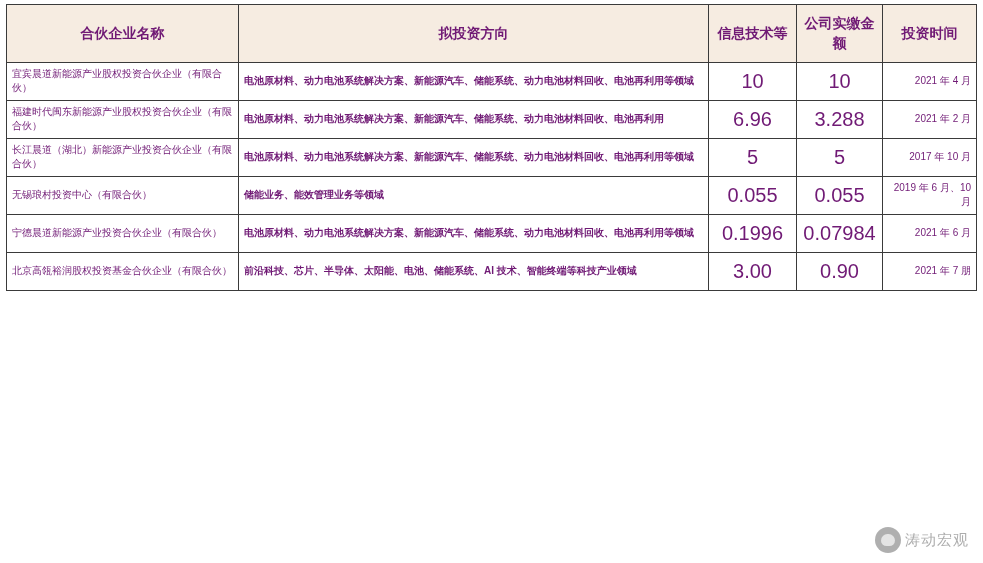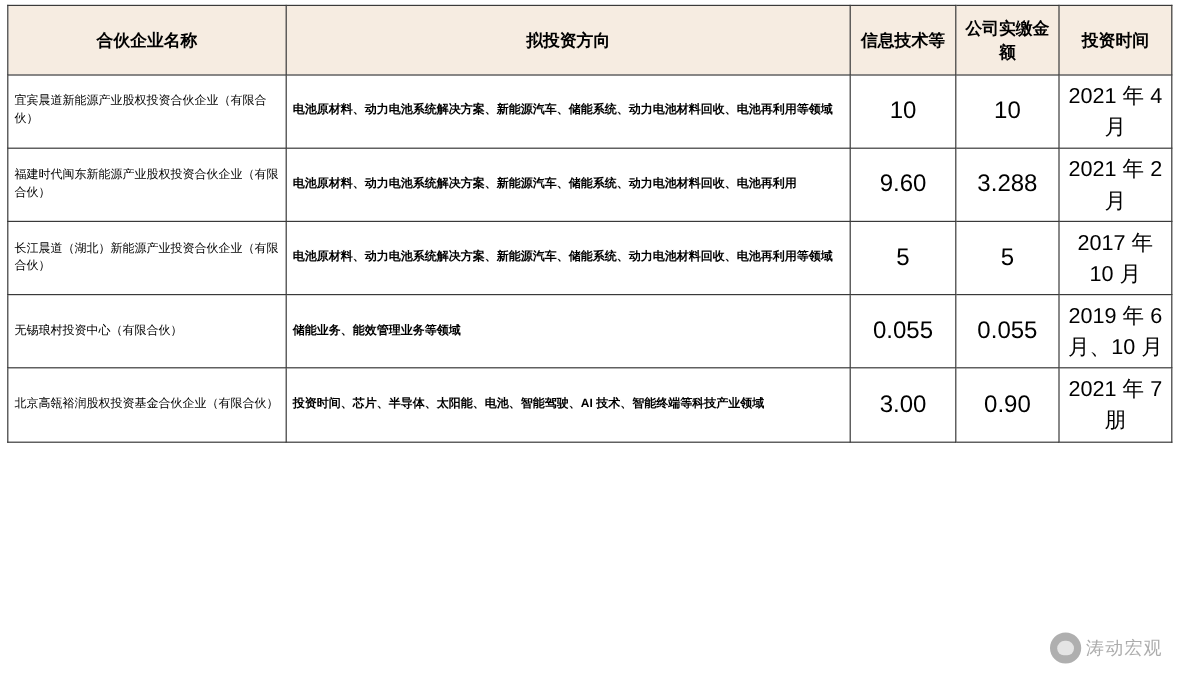--- a/index.html
+++ b/index.html
@@ -18,21 +18,21 @@
     position: absolute;
     left: 6px;
     top: 4px;
     width: 970px;
   }
   table.invest-table {
     border-collapse: collapse;
     table-layout: fixed;
     width: 970px;
     font-size: 13.5px;
-    color: #000000;
+    color: #701a75;
   }
   table.invest-table th,
   table.invest-table td {
     border: 1px solid #3a3a3a;
     vertical-align: middle;
     padding: 4px 5px;
     line-height: 1.45;
   }
   table.invest-table thead th {
     background: #f6ece1;
@@ -56,22 +56,22 @@
     text-align: left;
     font-size: 10px;
     padding-left: 6px;
     font-weight: bold;
   }
   td.num-cell {
     text-align: center;
     font-size: 20px;
   }
   td.time-cell {
-    text-align: center;
-    font-size: 18px;
+    text-align: right;
+    font-size: 10px;
     padding-left: 6px;
   }
   .watermark {
     position: absolute;
     right: 14px;
     bottom: 10px;
     display: flex;
     align-items: center;
     gap: 4px;
     opacity: 0.55;
@@ -127,41 +127,48 @@
       <tr>
         <td class="name-cell">宜宾晨道新能源产业股权投资合伙企业（有限合伙）</td>
         <td class="dir-cell">电池原材料、动力电池系统解决方案、新能源汽车、储能系统、动力电池材料回收、电池再利用等领域</td>
         <td class="num-cell">10</td>
         <td class="num-cell">10</td>
         <td class="time-cell">2021 年 4 月</td>
       </tr>
       <tr>
         <td class="name-cell">福建时代闽东新能源产业股权投资合伙企业（有限合伙）</td>
         <td class="dir-cell">电池原材料、动力电池系统解决方案、新能源汽车、储能系统、动力电池材料回收、电池再利用</td>
-        <td class="num-cell">9.60</td>
+        <td class="num-cell">6.96</td>
         <td class="num-cell">3.288</td>
         <td class="time-cell">2021 年 2 月</td>
       </tr>
       <tr>
         <td class="name-cell">长江晨道（湖北）新能源产业投资合伙企业（有限合伙）</td>
         <td class="dir-cell">电池原材料、动力电池系统解决方案、新能源汽车、储能系统、动力电池材料回收、电池再利用等领域</td>
         <td class="num-cell">5</td>
         <td class="num-cell">5</td>
         <td class="time-cell">2017 年 10 月</td>
       </tr>
       <tr>
         <td class="name-cell">无锡琅村投资中心（有限合伙）</td>
         <td class="dir-cell">储能业务、能效管理业务等领域</td>
         <td class="num-cell">0.055</td>
         <td class="num-cell">0.055</td>
         <td class="time-cell">2019 年 6 月、10 月</td>
       </tr>
       <tr>
+        <td class="name-cell">宁德晨道新能源产业投资合伙企业（有限合伙）</td>
+        <td class="dir-cell">电池原材料、动力电池系统解决方案、新能源汽车、储能系统、动力电池材料回收、电池再利用等领域</td>
+        <td class="num-cell">0.1996</td>
+        <td class="num-cell">0.07984</td>
+        <td class="time-cell">2021 年 6 月</td>
+      </tr>
+      <tr>
         <td class="name-cell">北京高瓴裕润股权投资基金合伙企业（有限合伙）</td>
-        <td class="dir-cell">投资时间、芯片、半导体、太阳能、电池、智能驾驶、AI 技术、智能终端等科技产业领域</td>
+        <td class="dir-cell">前沿科技、芯片、半导体、太阳能、电池、储能系统、AI 技术、智能终端等科技产业领域</td>
         <td class="num-cell">3.00</td>
         <td class="num-cell">0.90</td>
         <td class="time-cell">2021 年 7 朋</td>
       </tr>
     </tbody>
   </table>
 </div>
 
 <div class="watermark">
   <span class="wm-logo"></span>

